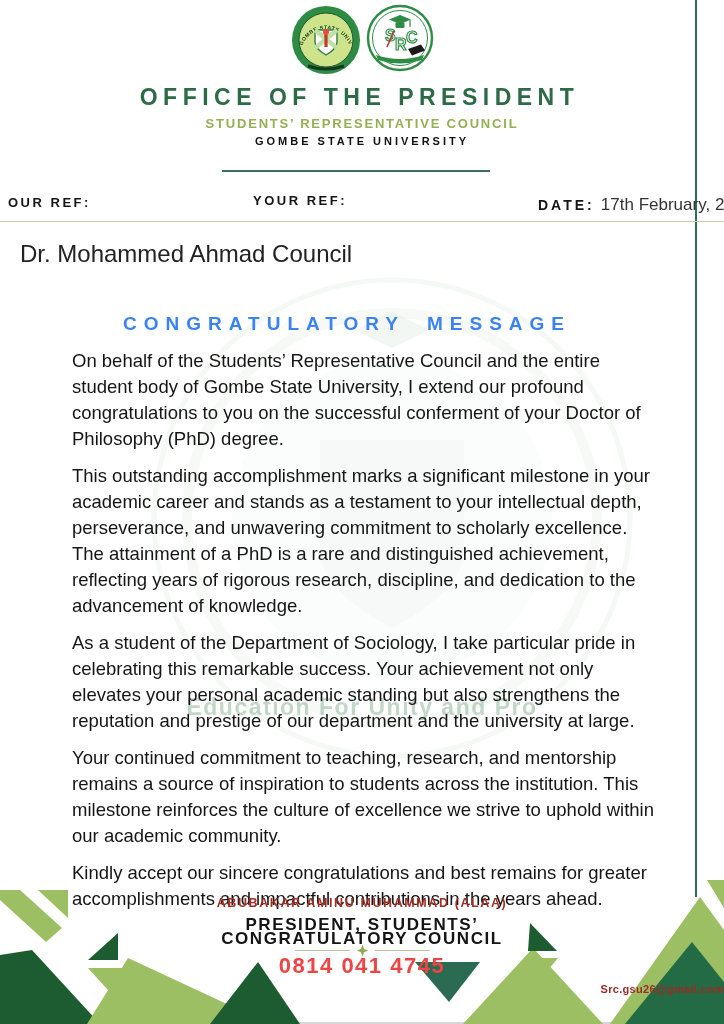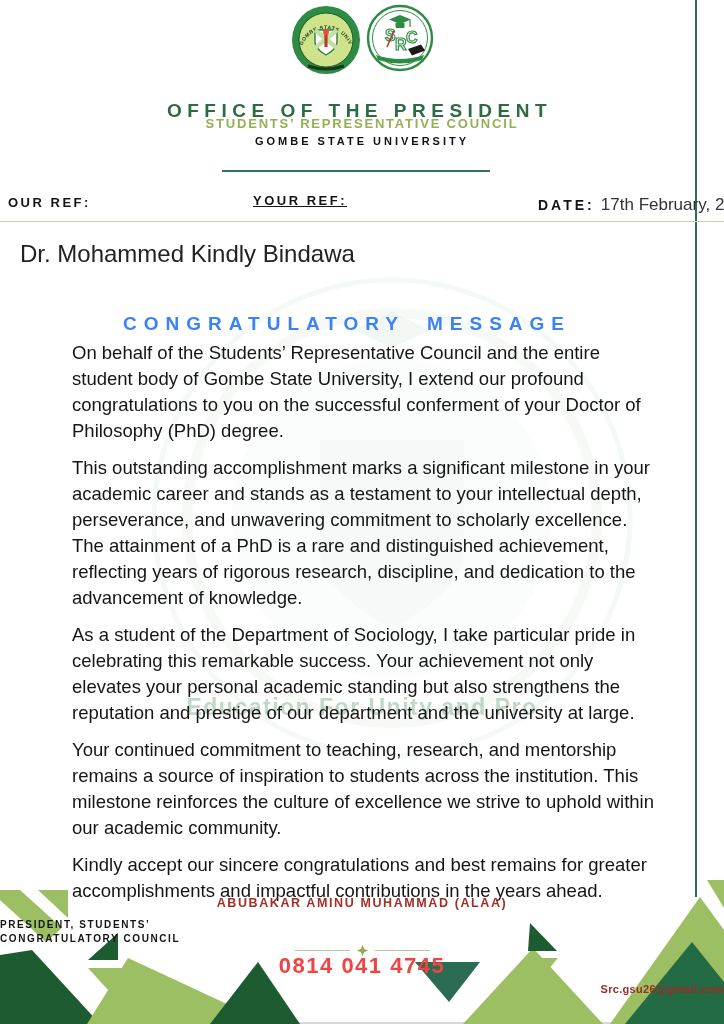--- a/index.html
+++ b/index.html
@@ -15,44 +15,44 @@
     color:rgba(122,166,132,.45);white-space:nowrap;pointer-events:none;
   }
   
   .v-rule{position:absolute;left:695px;top:0;width:2px;height:897px;background:#2e6e57;}
   .header-underline{position:absolute;left:222px;top:170px;width:268px;height:0;border-top:2px solid #39705c;}
   .refs-divider{position:absolute;left:0;top:221px;width:724px;height:0;border-top:1.5px solid #c9cfad;}
   .bottom-edge{position:absolute;left:0;bottom:0;width:724px;height:2px;background:rgba(110,110,110,.28);}
   
   .logos{position:absolute;left:0;top:4px;width:724px;display:flex;justify-content:center;gap:4px;}
   .office{position:absolute;left:0;right:5px;top:84px;text-align:center;
-    font-weight:bold;font-size:19px;letter-spacing:5.5px;color:#2d6b46;margin-top:16px;}
+    font-weight:bold;font-size:23px;letter-spacing:5.5px;color:#2d6b46;}
   .council{position:absolute;left:0;right:0;top:116px;text-align:center;
     font-weight:bold;font-size:13px;letter-spacing:1.8px;color:#94b054;}
   .university{position:absolute;left:0;right:0;top:135px;text-align:center;
     font-weight:bold;font-size:11px;letter-spacing:3px;color:#121212;}
   
   .refs-row{position:absolute;left:0;top:193px;width:576px;height:22px;font-weight:bold;
     font-size:13px;letter-spacing:2.5px;color:#141414;}
   .our-ref{position:absolute;left:8px;top:2px;}
-  .your-ref{position:absolute;left:253px;top:0;text-decoration:underline;}
+  .your-ref{position:absolute;left:253px;top:0;}
   .date-group{position:absolute;left:538px;top:2px;white-space:nowrap;}
   .date-label{font-size:14px;letter-spacing:3px;font-weight:bold;}
   .date-value{font-size:17px;letter-spacing:0;font-weight:normal;color:#333;}
   
   .recipient{position:absolute;left:20px;top:240px;font-size:24px;color:#222;}
   .letter-title{position:absolute;left:0;right:30px;top:313px;text-align:center;
     font-weight:bold;font-size:19px;letter-spacing:7px;word-spacing:10px;color:#3b82f6;}
   .body-col{position:absolute;left:72px;top:340px;width:590px;font-size:18.5px;line-height:26px;color:#151515;}
-  .body-col p{margin:0 0 11px 0;}
+  .body-col p{margin:8px 0 11px 0;}
   
   .sig-name{position:absolute;left:0;right:0;top:896px;text-align:center;
     font-weight:bold;font-size:12.5px;letter-spacing:1.6px;color:#a03026;}
-  .sig-role{position:absolute;left:0;right:0;top:918px;
-    font-weight:bold;font-size:10px;letter-spacing:1.6px;line-height:14px;color:#141414;}
+  .sig-role{position:absolute;left:0;right:0;top:918px;text-align:center;
+    font-weight:bold;font-size:17px;letter-spacing:1.6px;line-height:14px;color:#141414;}
   .sig-divider{position:absolute;left:0;right:0;top:944px;display:flex;align-items:center;justify-content:center;gap:6px;}
   .sig-divider .ln{width:55px;height:0;border-top:1px solid #b9c49a;}
   .phone{position:absolute;left:0;right:0;top:953px;text-align:center;
     font-weight:bold;font-size:22px;letter-spacing:1.5px;color:#ef4444;}
   .email{position:absolute;left:0;right:0;top:983px;text-align:right;
     font-weight:bold;font-size:11px;letter-spacing:.3px;color:#9e2b26;}
   .sig-name,.sig-role,.sig-divider,.phone,.email{z-index:5;}
   
   .bottom-deco{position:absolute;left:0;top:880px;width:724px;height:144px;z-index:1;}
 </style>
@@ -110,21 +110,21 @@
   <div class="refs-row">
     <span class="our-ref">OUR REF:</span>
     <span class="your-ref">YOUR REF:</span>
     <span class="date-group">
       <span class="date-label">DATE:</span>
       <span class="date-value">17th February, 2026</span>
     </span>
   </div>
   <div class="refs-divider"></div>
 
-  <div class="recipient">Dr. Mohammed Kindly Bindawa</div>
+  <div class="recipient">Dr. Mohammed Ahmad Council</div>
   <div class="letter-title">CONGRATULATORY MESSAGE</div>
 
   <div class="body-col">
     <p>On behalf of the Students’ Representative Council and the entire student body of Gombe State University, I extend our profound congratulations to you on the successful conferment of your Doctor of Philosophy (PhD) degree.</p>
     <p>This outstanding accomplishment marks a significant milestone in your academic career and stands as a testament to your intellectual depth, perseverance, and unwavering commitment to scholarly excellence. The attainment of a PhD is a rare and distinguished achievement, reflecting years of rigorous research, discipline, and dedication to the advancement of knowledge.</p>
     <p>As a student of the Department of Sociology, I take particular pride in celebrating this remarkable success. Your achievement not only elevates your personal academic standing but also strengthens the reputation and prestige of our department and the university at large.</p>
     <p>Your continued commitment to teaching, research, and mentorship remains a source of inspiration to students across the institution. This milestone reinforces the culture of excellence we strive to uphold within our academic community.</p>
     <p>Kindly accept our sincere congratulations and best remains for greater accomplishments and impactful contributions in the years ahead.</p>
   </div>
 

